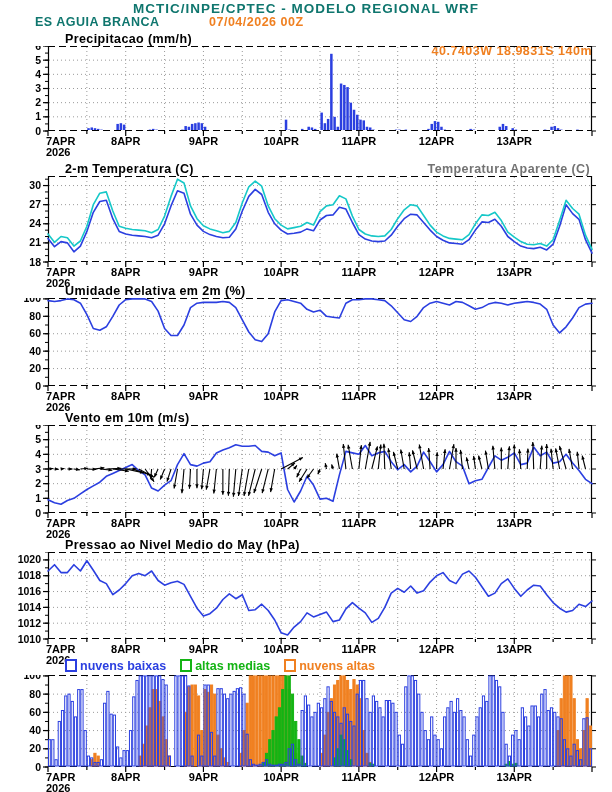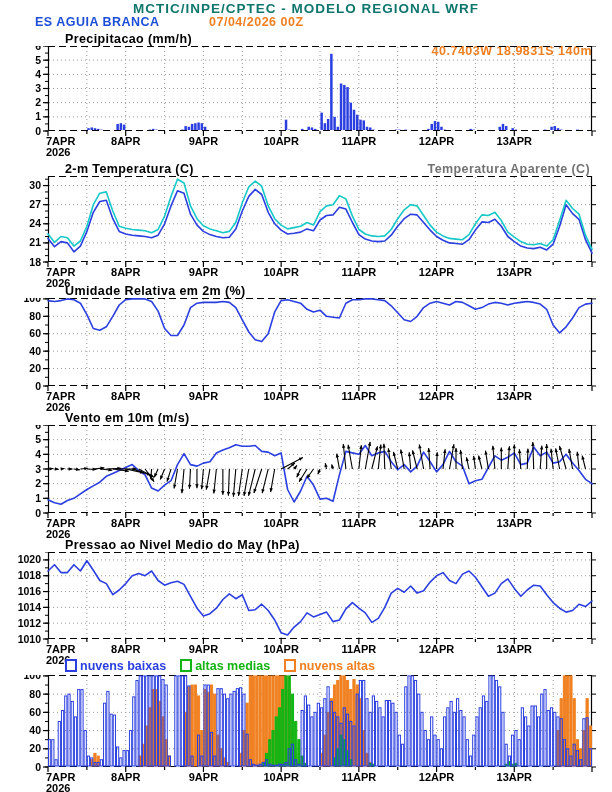--- a/index.html
+++ b/index.html
@@ -16,21 +16,21 @@
   .lg-item{display:flex;margin-right:14px;}
   .lg-sq{display:inline-block;width:8px;height:9px;border:2px solid #000;margin-right:3px;background:#fff;}
   .plot{position:absolute;left:0;}
   svg text{font-family:"Liberation Sans",sans-serif;}
 </style>
 </head>
 <body>
 
 <div class="page">
   <div class="hdr1" style="color: #0f766e;">MCTIC/INPE/CPTEC - MODELO REGIONAL WRF</div>
-  <span class="hdr2-station" style="color: #1d4ed8; text-align: center;">ES AGUIA BRANCA</span>
+  <span class="hdr2-station" style="color: #0f766e; text-align: center;">ES AGUIA BRANCA</span>
   <span class="hdr2-run" style="color: rgb(240, 128, 33);">07/04/2026 00Z</span>
   <div class="coords" style="color: rgb(240, 128, 33);">40.7403W 18.9831S 140m</div>
 
   <div class="ptitle" style="top:32px;left:65px">Precipitacao (mm/h)</div>
   <div id="hold-precip" class="plot" style="top: 46px;"><svg width="612" height="113">
         <line x1="86.85714285714286" y1="1" x2="86.85714285714286" y2="84" stroke="#9a9a9a" stroke-width="1" stroke-dasharray="1,3"></line>
         <line x1="125.71428571428572" y1="1" x2="125.71428571428572" y2="84" stroke="#9a9a9a" stroke-width="1" stroke-dasharray="1,3"></line>
         <line x1="164.57142857142856" y1="1" x2="164.57142857142856" y2="84" stroke="#9a9a9a" stroke-width="1" stroke-dasharray="1,3"></line>
         <line x1="203.42857142857144" y1="1" x2="203.42857142857144" y2="84" stroke="#9a9a9a" stroke-width="1" stroke-dasharray="1,3"></line>
         <line x1="242.28571428571428" y1="1" x2="242.28571428571428" y2="84" stroke="#9a9a9a" stroke-width="1" stroke-dasharray="1,3"></line>

